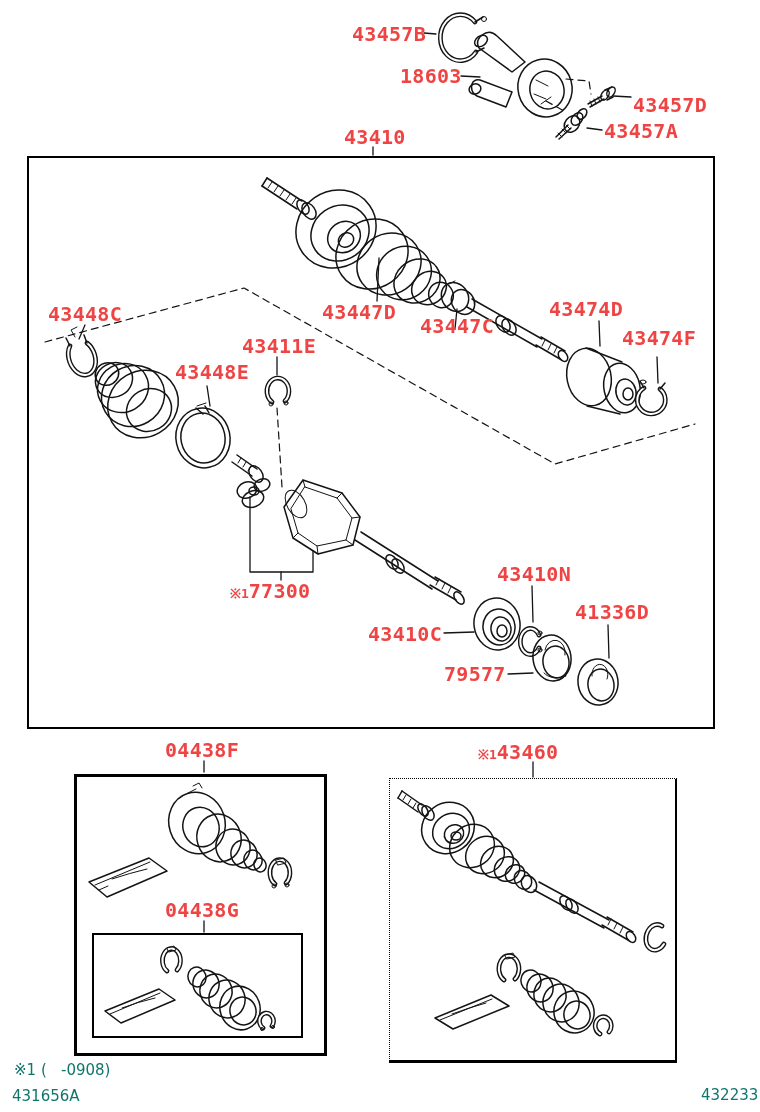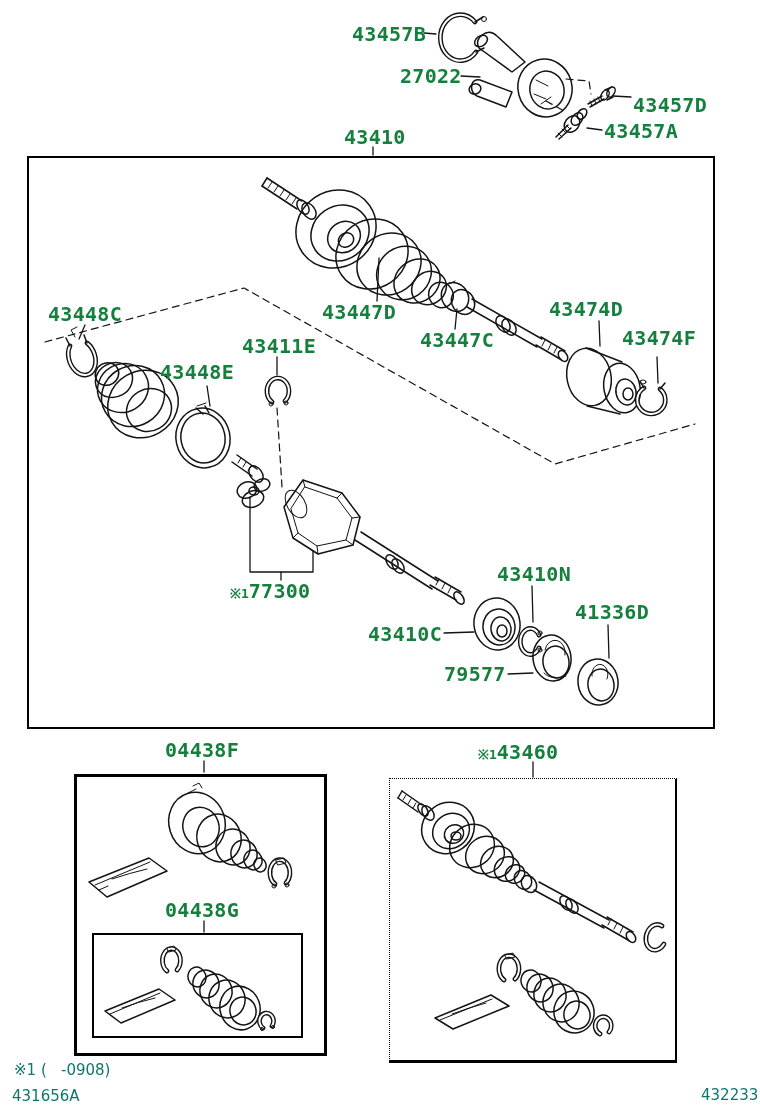--- a/index.html
+++ b/index.html
@@ -5,21 +5,21 @@
   html,body{margin:0;padding:0;background:#fff;}
   #page{position:relative;width:760px;height:1112px;background:#ffffff;overflow:hidden;
         font-family:"DejaVu Sans Mono",monospace;}
   .box{position:absolute;box-sizing:border-box;background:transparent;}
   #main-box{left:27px;top:156px;width:688px;height:573px;border:2px solid #000;}
   #kit-box-left{left:74px;top:774px;width:253px;height:282px;border:3px solid #000;}
   #kit-box-inner{left:92px;top:933px;width:211px;height:105px;border:2px solid #000;}
   #kit-box-right{left:389px;top:778px;width:288px;height:285px;
      border-top:1px dotted #000;border-left:1px dotted #000;
      border-right:2px solid #000;border-bottom:3px solid #000;}
-  .plabel{position:absolute;font:700 20px "DejaVu Sans Mono",monospace;color:#15803d;
+  .plabel{position:absolute;font:700 20px "DejaVu Sans Mono",monospace;color:#ef4444;
           letter-spacing:.3px;white-space:nowrap;line-height:1;}
   .pref{font-size:13px;font-weight:700;letter-spacing:0;}
   .note{position:absolute;font:400 15px "DejaVu Sans",sans-serif;color:#0f766e;
         white-space:pre;line-height:1;}
   svg.art{position:absolute;left:0;top:0;}
   .art path,.art ellipse,.art line,.art polyline,.art circle{stroke:#141414;fill:none;
         stroke-width:1.5;stroke-linecap:round;stroke-linejoin:round;}
   .art .thin{stroke-width:1px;}
   .art .lead{stroke-width:1.3px;}
   .art .dash{stroke-width:1.2px;stroke-dasharray:7 5;}
@@ -360,31 +360,31 @@
       <ellipse cx="577" cy="1015" rx="13" ry="14" transform="rotate(-18 577 1015)"></ellipse>
       <path d="M435,1018 L491,995 L509,1006 L453,1029 Z"></path>
       <line class="thin" x1="440" y1="1020" x2="492" y2="999"></line>
       <path class="thin" d="M452,1014 Q468,1008 486,1003"></path>
       <path class="tube" d="M600,1034 A8,9 0 1 1 609,1032"></path>
       <path class="tubei" d="M600,1034 A8,9 0 1 1 609,1032"></path>
     </g>
   </svg>
 
   <div class="plabel" style="left:352px;top:24px"><span>43457B</span></div>
-  <div class="plabel" style="left:400px;top:66px"><span>27022</span></div>
+  <div class="plabel" style="left:400px;top:66px"><span>18603</span></div>
   <div class="plabel" style="left:633px;top:95px"><span>43457D</span></div>
   <div class="plabel" style="left:604px;top:121px"><span>43457A</span></div>
   <div class="plabel" style="left:344px;top:127px"><span>43410</span></div>
   <div class="plabel" style="left:48px;top:304px"><span>43448C</span></div>
   <div class="plabel" style="left:322px;top:302px"><span>43447D</span></div>
-  <div class="plabel" style="left:420px;top:330px"><span>43447C</span></div>
+  <div class="plabel" style="left:420px;top:316px"><span>43447C</span></div>
   <div class="plabel" style="left:549px;top:299px"><span>43474D</span></div>
   <div class="plabel" style="left:622px;top:328px"><span>43474F</span></div>
   <div class="plabel" style="left:242px;top:336px"><span>43411E</span></div>
-  <div class="plabel" style="left:160px;top:362px"><span>43448E</span></div>
+  <div class="plabel" style="left:175px;top:362px"><span>43448E</span></div>
   <div class="plabel" style="left:230px;top:581px"><span class="pref">※1</span><span>77300</span></div>
   <div class="plabel" style="left:368px;top:624px"><span>43410C</span></div>
   <div class="plabel" style="left:497px;top:564px"><span>43410N</span></div>
   <div class="plabel" style="left:444px;top:664px"><span>79577</span></div>
   <div class="plabel" style="left:575px;top:602px"><span>41336D</span></div>
   <div class="plabel" style="left:165px;top:740px"><span>04438F</span></div>
   <div class="plabel" style="left:165px;top:900px"><span>04438G</span></div>
   <div class="plabel" style="left:478px;top:742px"><span class="pref">※1</span><span>43460</span></div>
 
   <div class="note" style="left:14px;top:1063px">※1 (   -0908)</div>

